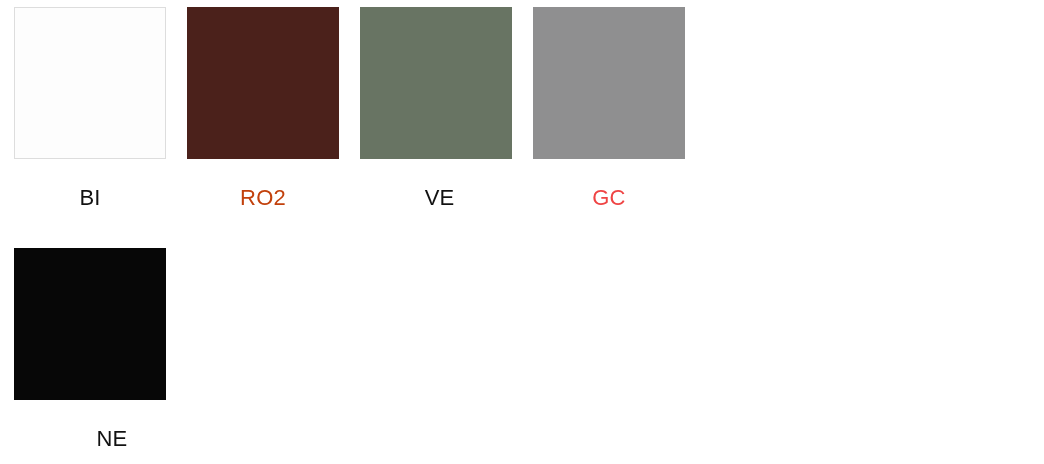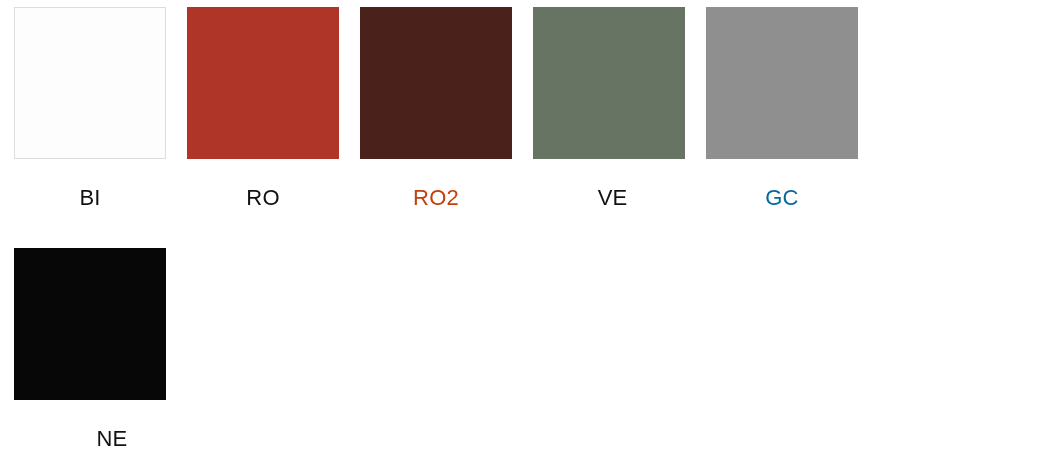--- a/index.html
+++ b/index.html
@@ -56,34 +56,30 @@
 </head>
 <body style="background: rgb(255, 255, 255);">
 
 <div class="palette">
   <div class="swatch-row row-first">
     <div class="swatch-cell">
       <div class="swatch-chip bordered" style="background-color: rgb(253, 253, 253); border-color: rgb(221, 221, 221);"></div>
       <div class="swatch-label" style="color: rgb(18, 18, 18);">BI</div>
     </div>
     <div class="swatch-cell">
-      <div class="swatch-chip" style="background-color: rgb(175, 53, 40);"></div>
-      <div class="swatch-label" style="color: rgb(18, 18, 18);">RO</div>
-    </div>
-    <div class="swatch-cell">
       <div class="swatch-chip" style="background-color: rgb(75, 33, 27);"></div>
       <div class="swatch-label" style="color: #c2410c;">RO2</div>
     </div>
     <div class="swatch-cell">
       <div class="swatch-chip" style="background-color: rgb(104, 116, 99);"></div>
       <div class="swatch-label" style="color: rgb(18, 18, 18); margin-left: 7px;">VE</div>
     </div>
     <div class="swatch-cell">
       <div class="swatch-chip" style="background-color: rgb(143, 143, 144);"></div>
-      <div class="swatch-label" style="color: #0369a1;">GC</div>
+      <div class="swatch-label" style="color: #ef4444;">GC</div>
     </div>
   </div>
 
   <div class="swatch-row row-second">
     <div class="swatch-cell">
       <div class="swatch-chip" style="background-color: rgb(7, 7, 7);"></div>
       <div class="swatch-label" style="color: rgb(18, 18, 18); margin-left: 44px;">NE</div>
     </div>
   </div>
 </div>

